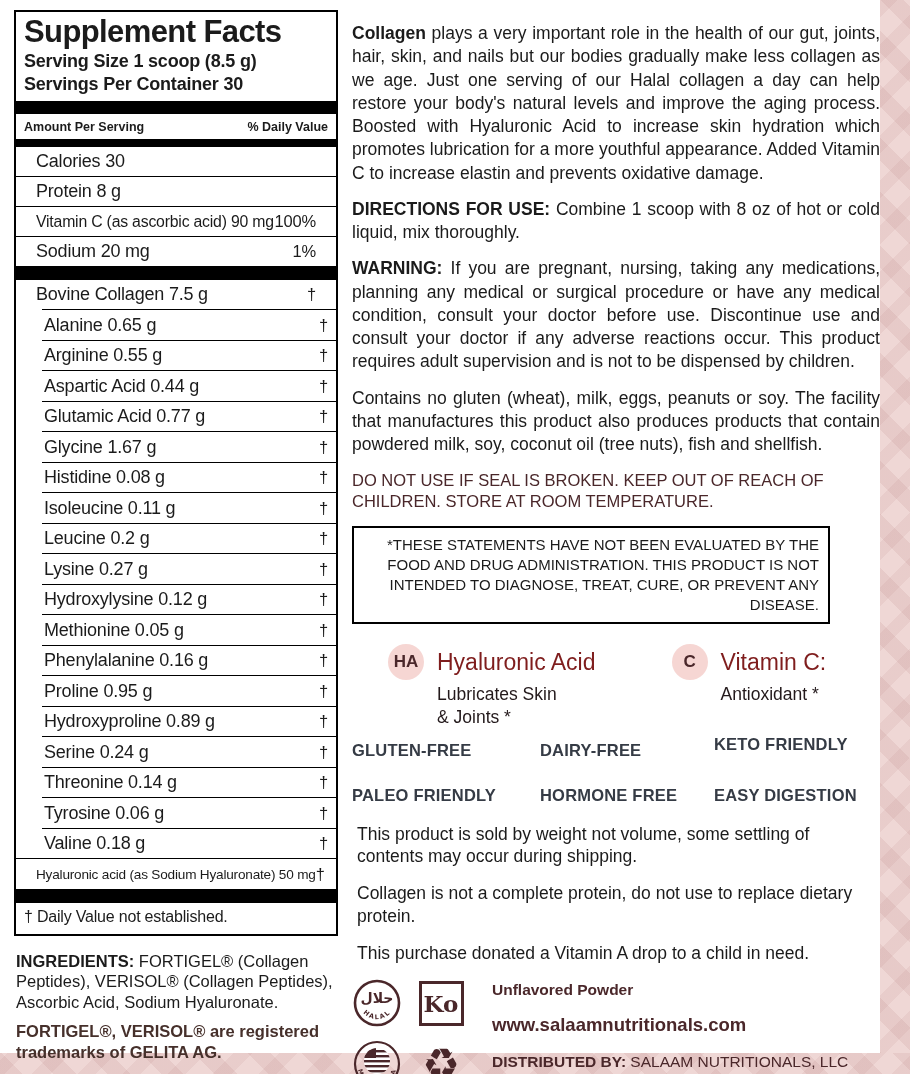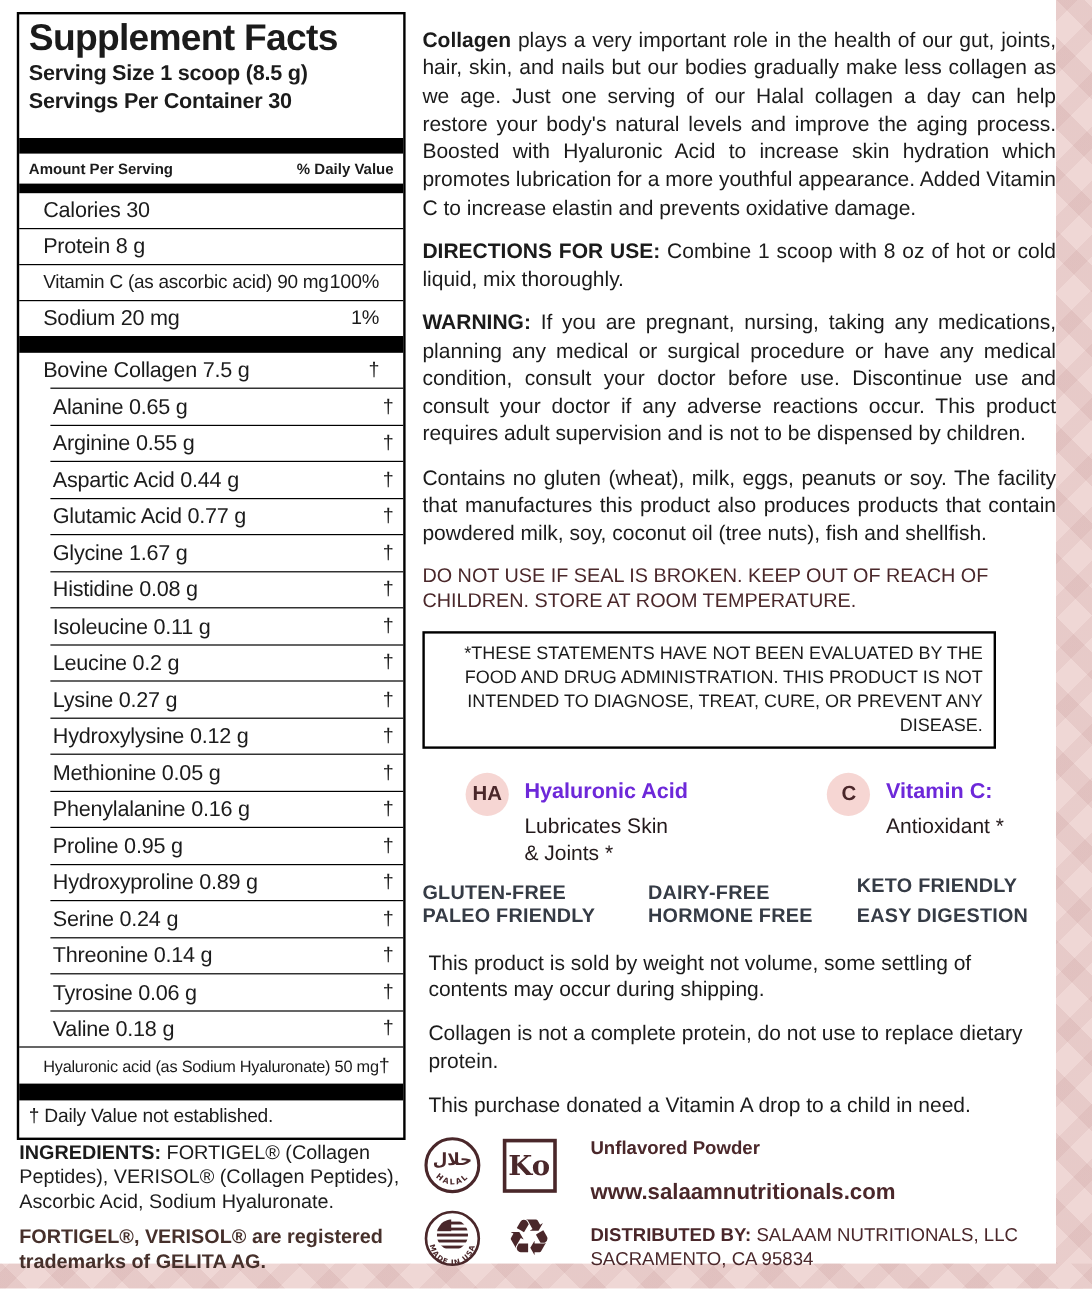--- a/index.html
+++ b/index.html
@@ -7,21 +7,21 @@
         font-family:"Liberation Sans",sans-serif;color:#1b1b1b;overflow:hidden;}
   .strip-right,.strip-bottom{position:absolute;background:#efd7d5;
     background-image:repeating-linear-gradient(45deg,rgba(175,115,115,.13) 0 16px,transparent 16px 38px),
                      repeating-linear-gradient(-45deg,rgba(175,115,115,.10) 0 13px,transparent 13px 32px);}
   .strip-right{top:0;right:0;width:30px;height:100%;}
   .strip-bottom{left:0;bottom:0;width:100%;height:21px;}
 
   
   .sf{position:absolute;left:14px;top:10px;width:324px;border:2px solid #000;
       box-sizing:border-box;background:#fff;}
-  .sf-head{padding:2px 8px 20px;}
+  .sf-head{padding:2px 8px 6px;}
   .sf-title{font-size:31px;font-weight:bold;letter-spacing:-0.6px;line-height:1.15;}
   .sf-sub{font-size:18px;line-height:1.27;letter-spacing:-0.2px;font-weight:bold;}
   .bar{background:#000;height:13px;}
   .bar-thin{background:#000;height:8px;}
   .bar-mid{background:#000;height:14px;}
   .aps{display:flex;justify-content:space-between;align-items:center;height:25px;
        padding:0 8px;font-size:12.5px;font-weight:bold;}
   .nrow{display:flex;justify-content:space-between;align-items:center;height:29px;
         padding:0 20px;font-size:18px;letter-spacing:-0.2px;white-space:nowrap;}
   .nrow .dv{font-size:16.5px;}
@@ -34,28 +34,28 @@
   .ingredients{position:absolute;left:16px;top:951px;width:334px;font-size:16.5px;line-height:1.24;}
   .tm{margin-top:9px;font-weight:bold;color:#46302b;}
 
   
   .rc{position:absolute;left:352px;top:22px;width:528px;}
   .para{font-size:17.5px;line-height:1.33;text-align:justify;margin:0 0 13px;}
   .b{font-weight:bold;}
   .donotuse{font-weight:normal;color:#4a272a;font-size:16.5px;line-height:1.3;margin:2px 0 14px;text-align:left;}
   .fda{border:2px solid #000;width:478px;box-sizing:border-box;padding:7px 9px;
        font-weight:normal;font-size:15px;line-height:1.33;margin:0 0 20px;text-align:right;}
-  .duo{display:flex;margin-left:36px;gap:116px;margin-bottom:12px;}
+  .duo{display:flex;margin-left:36px;gap:76px;margin-bottom:12px;}
   .duo-item{display:flex;gap:13px;}
   .badge{width:36px;height:36px;border-radius:50%;background:#f6d6d3;color:#4a272a;
          font-weight:bold;font-size:17px;display:flex;align-items:center;justify-content:center;
          flex:0 0 36px;}
-  .f-title{font-weight:bold;font-size:18px;color:#6d28d9;margin:5px 0 7px;}
+  .f-title{font-weight:normal;font-size:23px;color:#7f1d1d;margin:5px 0 7px;}
   .f-desc{font-size:17.5px;line-height:1.3;max-width:136px;color:#23191b;}
-  .claims{display:grid;grid-template-columns:188px 174px auto;row-gap:0;
+  .claims{display:grid;grid-template-columns:188px 174px auto;row-gap:26px;
           font-weight:bold;font-size:16.5px;color:#353b45;margin:2px 0 18px;letter-spacing:0.2px;}
   .claims span:nth-child(3){transform:translateY(-6px);}
   .note{font-size:17.5px;line-height:1.3;margin:0 0 14px;padding-left:5px;text-align:left;}
 
   .contact{display:flex;gap:20px;margin-top:14px;}
   .icon-grid{display:grid;grid-template-columns:52px 52px;gap:8px 12px;width:120px;flex:0 0 120px;}
   .icon-cell{width:50px;height:50px;display:flex;align-items:center;justify-content:center;}
   .ko{width:45px;height:45px;border:3px solid #4a272a;box-sizing:border-box;display:flex;
       align-items:center;justify-content:center;font-family:"DejaVu Serif",serif;
       font-weight:bold;color:#4a272a;font-size:23px;}

